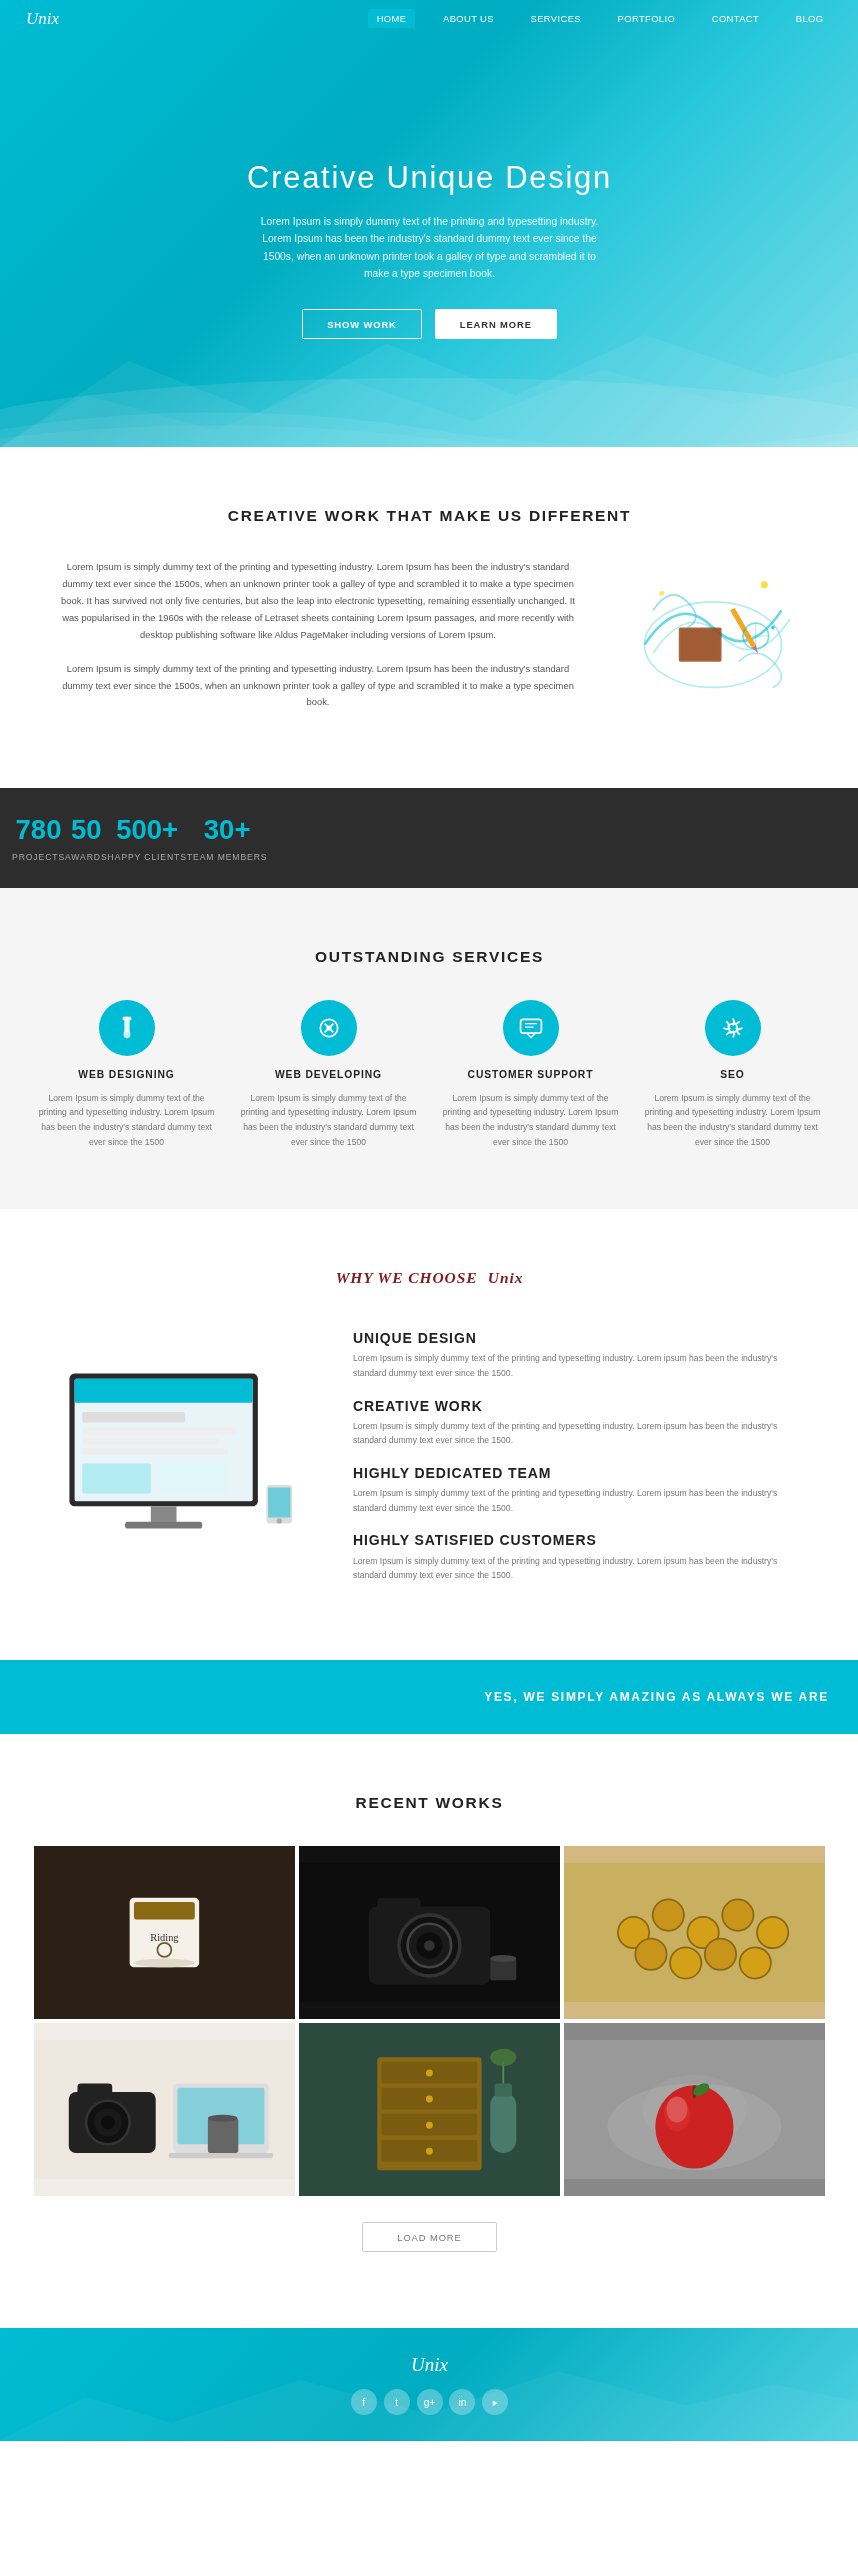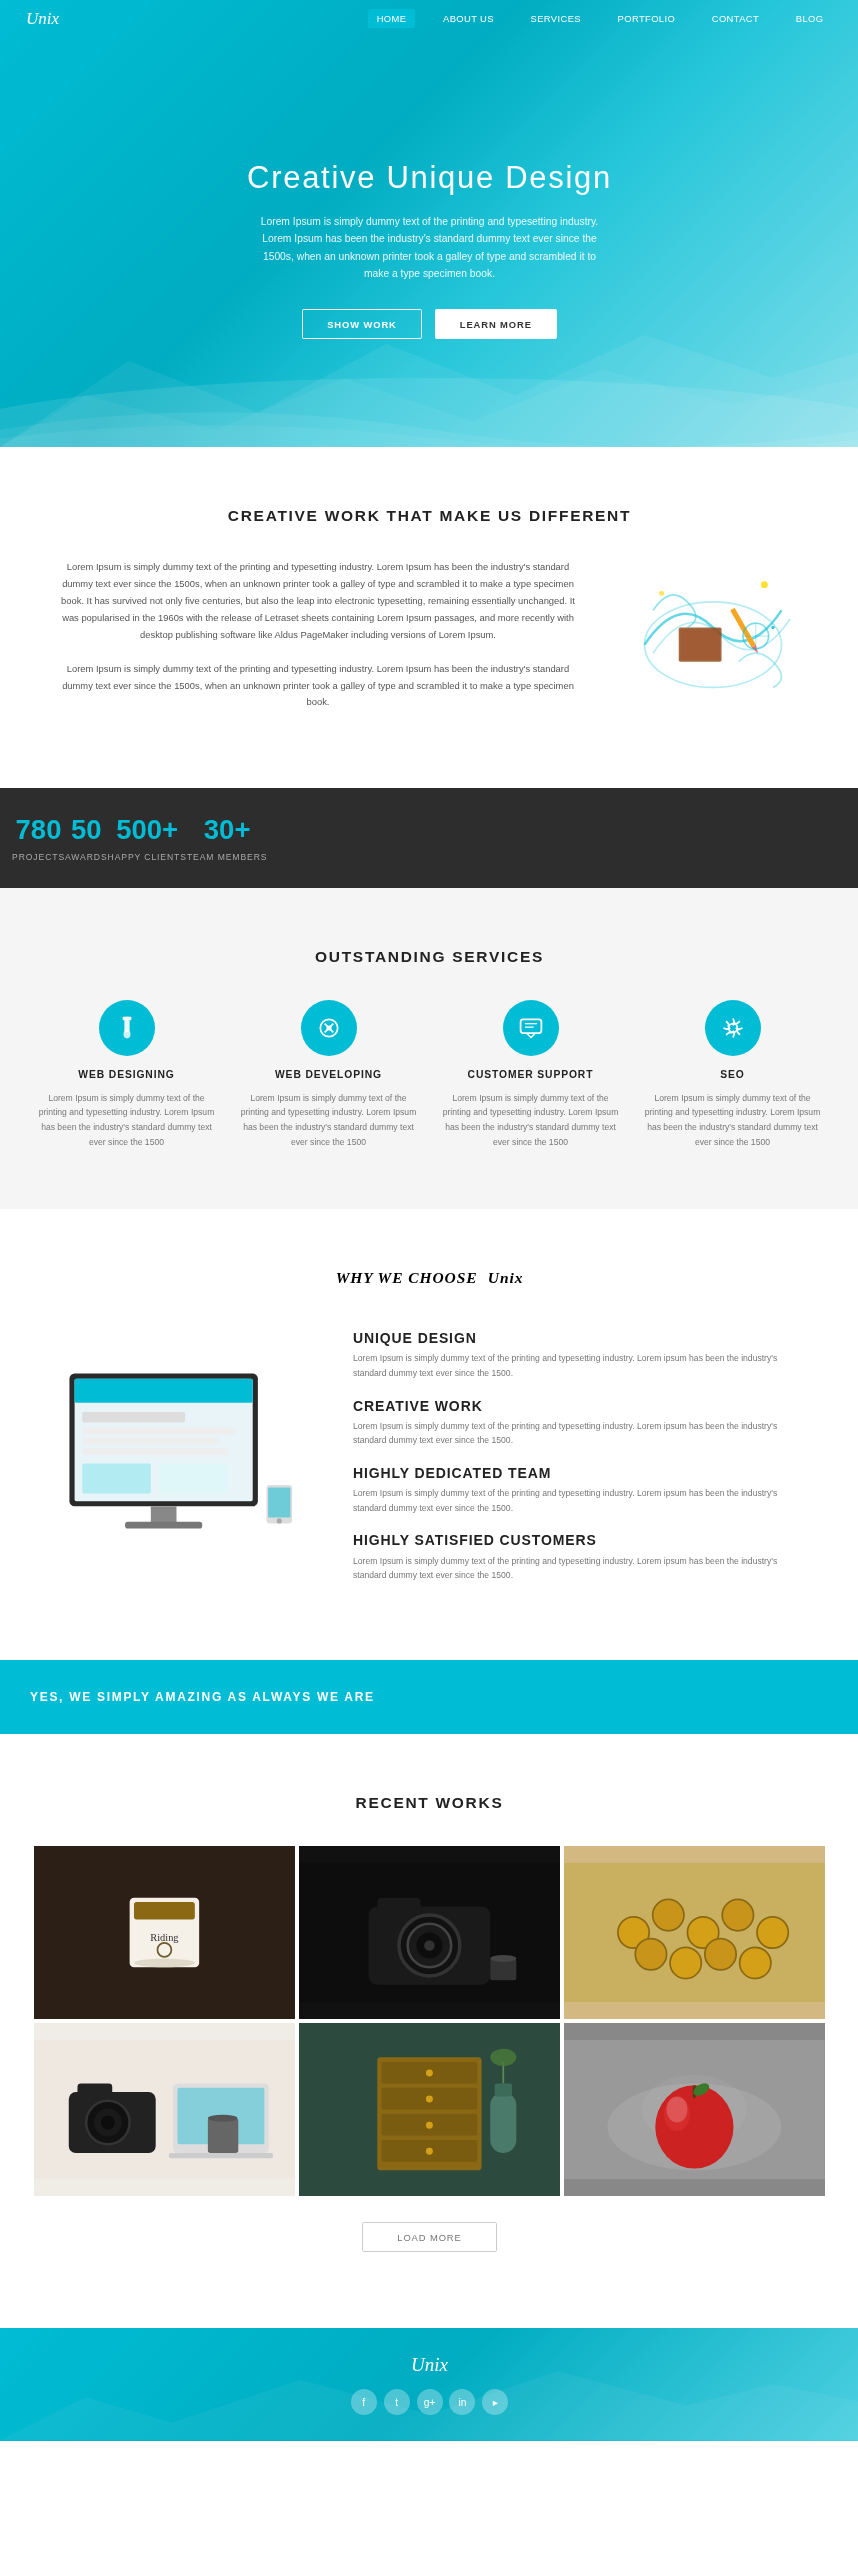--- a/index.html
+++ b/index.html
@@ -202,21 +202,21 @@
     
     .section-why {
       padding: 60px 52px;
       background: #fff;
     }
     .why-title {
       text-align: center;
       font-size: 15.5px;
       font-weight: 400;
       letter-spacing: 0.9px;
-      color: #000000;
+      color: #7f1d1d;
       margin-bottom: 43px;
     }
     .why-title span {
       font-family: Georgia, serif;
       font-style: italic;
       font-weight: bold;
     }
     .why-content {
       display: flex;
       gap: 43px;
@@ -241,21 +241,21 @@
     .feature-desc {
       font-size: 8.6px;
       line-height: 1.7;
       color: #777;
     }
 
     
     .cta-banner {
       background: #00bcd4;
       padding: 30px;
-      text-align: left;
+      text-align: right;
     }
     .cta-banner p {
       color: #fff;
       font-size: 12px;
       letter-spacing: 1.7px;
       font-weight: bold;
     }
 
     
     .section-works {

